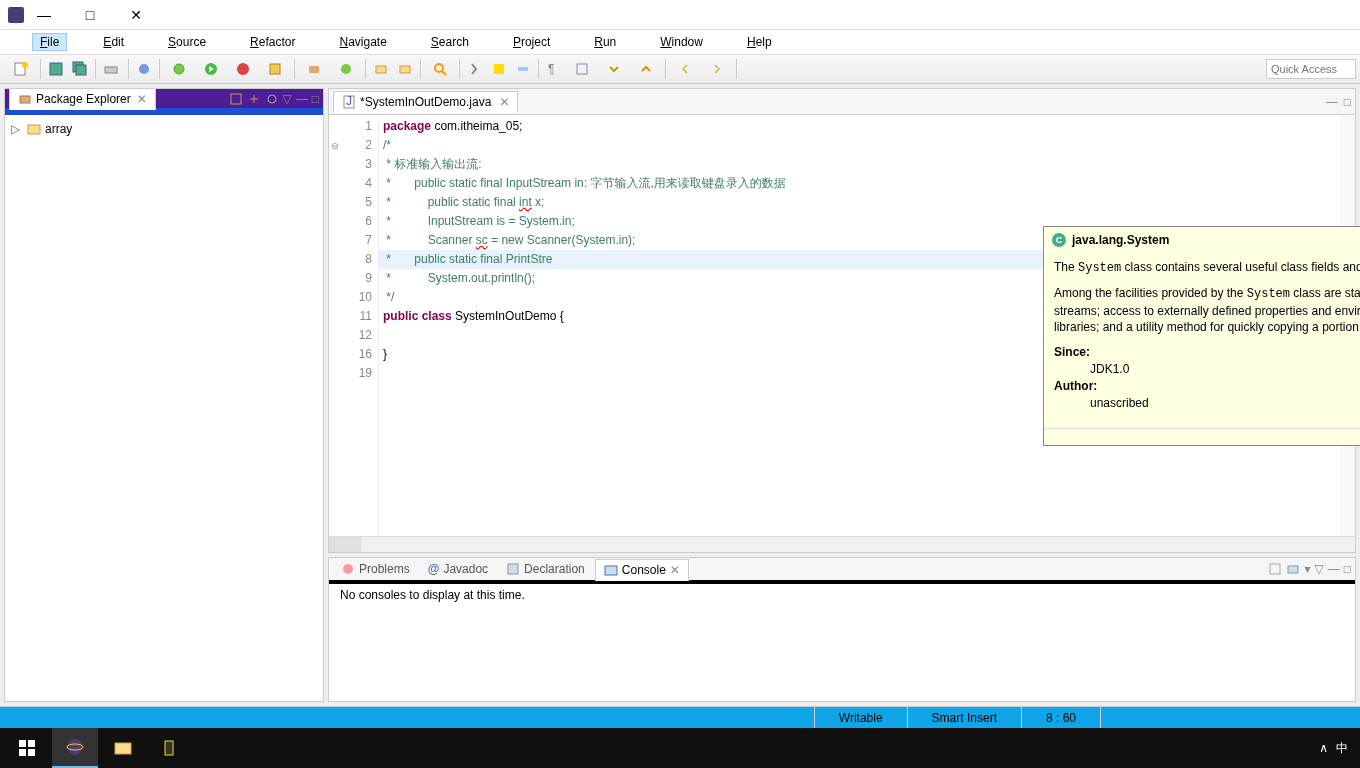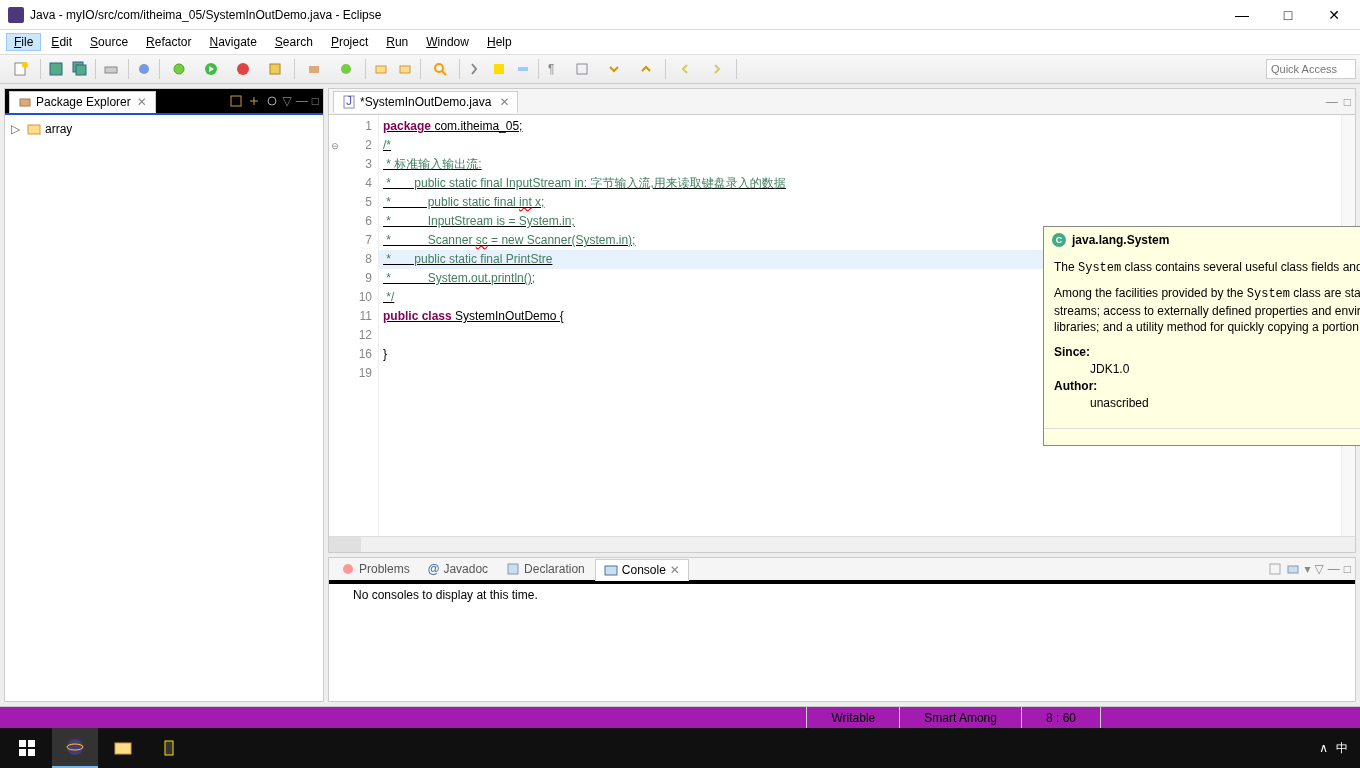--- a/index.html
+++ b/index.html
@@ -3,56 +3,56 @@
 <meta charset="utf-8">
 <style>
 * { margin: 0; padding: 0; box-sizing: border-box; font-family: "Segoe UI", Tahoma, sans-serif; font-size: 12px; }
 body { background: #f0f0f0; width: 1360px; height: 768px; overflow: hidden; display: flex; flex-direction: column; }
 .titlebar { height: 30px; background: #fff; display: flex; align-items: center; padding: 0 8px; border-bottom: 1px solid #ddd; }
 .titlebar-icon { width: 16px; height: 16px; background: #4b3a7a; border-radius: 2px; margin-right: 6px; }
 .titlebar-text { flex: 1; font-size: 12px; }
 .titlebar-btns { display: flex; gap: 18px; margin-right: 4px; }
 .titlebar-btn { width: 28px; height: 20px; display: flex; align-items: center; justify-content: center; font-size: 14px; cursor: default; }
 .menubar { height: 24px; background: #fff; display: flex; align-items: center; padding: 0 6px; gap: 2px; }
-.menu-item { padding: 2px 8px; cursor: default; }
+.menu-item { padding: 2px 8px; cursor: default; margin-left: 26px; }
 .menu-item u { text-decoration: underline; }
 .menu-item.active { background: #cce8ff; border: 1px solid #99c9ff; padding: 1px 7px; }
 .toolbar { height: 30px; background: linear-gradient(#f8f8f8,#ececec); border-top: 1px solid #ddd; border-bottom: 1px solid #ccc; display: flex; align-items: center; padding: 0 4px; gap: 2px; }
 .tool-group { display: flex; align-items: center; gap: 2px; padding: 0 2px; }
 .tool-sep { width: 1px; height: 20px; background: #ccc; margin: 0 2px; }
 .tool-btn { width: 22px; height: 22px; display: flex; align-items: center; justify-content: center; border-radius: 2px; }
 .tool-btn.w { width: 30px; }
 .quick-access { margin-left: auto; width: 90px; height: 20px; border: 1px solid #ccc; background: #fff; padding: 2px 4px; font-size: 11px; color: #666; }
 .perspective-group { display: flex; align-items: center; gap: 2px; margin-left: 8px; margin-right: 6px; }
 .persp-btn { height: 22px; padding: 0 6px; display: flex; align-items: center; gap: 3px; border: 1px solid transparent; border-radius: 2px; font-size: 11px; }
 .persp-btn.active { background: #dde8f5; border: 1px solid #aac; }
 .main-area { flex: 1; display: flex; padding: 4px; gap: 4px; background: #eee; }
 .left-panel { width: 320px; background: #fff; border: 1px solid #ccc; display: flex; flex-direction: column; }
-.view-tabbar { height: 26px; display: flex; align-items: center; border-bottom: 2px solid #1d4ed8; background: #000000; padding: 0 4px; }
+.view-tabbar { height: 26px; display: flex; align-items: center; border-bottom: 7px solid #1d4ed8; background: #4c1d95; padding: 0 4px; }
 .view-tab { padding: 3px 8px; display: flex; align-items: center; gap: 4px; font-size: 11px; }
 .view-tab.active { background: #fff; border: 1px solid #ccc; border-bottom: 1px solid #fff; margin-bottom: -1px; }
 .view-toolbar-icons { margin-left: auto; display: flex; gap: 4px; align-items: center; }
 .mini-icon { width: 14px; height: 14px; }
 .tree-area { flex: 1; padding: 6px; }
 .tree-item { display: flex; align-items: center; gap: 4px; padding: 1px 0; }
 .tree-arrow { width: 12px; color: #666; }
 .tree-icon { width: 14px; height: 14px; }
 .center-panel { flex: 1; display: flex; flex-direction: column; gap: 4px; }
 .editor-area { flex: 1; background: #fff; border: 1px solid #ccc; display: flex; flex-direction: column; position: relative; }
 .editor-tabbar { height: 26px; display: flex; align-items: center; border-bottom: 1px solid #ccc; background: #f5f5f5; padding: 0 4px; }
 .editor-tab { padding: 3px 8px; display: flex; align-items: center; gap: 4px; background: #fff; border: 1px solid #ccc; border-bottom: 1px solid #fff; margin-bottom: -1px; font-size: 11px; }
 .editor-close-x { margin-left: 4px; color: #888; }
 .editor-controls { margin-left: auto; display: flex; gap: 6px; }
 .code-area { flex: 1; display: flex; font-family: Consolas, monospace; font-size: 14px; overflow: hidden; position: relative; }
 .gutter { width: 38px; background: #fff; border-right: 1px solid #eee; text-align: right; padding: 2px 6px 0 0; color: #888; }
 .gutter-line { height: 19px; line-height: 19px; }
 .annot-col { width: 12px; background: #fff; padding-top: 2px; }
 .annot-mark { height: 19px; display:flex; align-items:center; justify-content:center; font-size:9px; color:#888;}
 .code { flex: 1; padding: 2px 0 0 4px; white-space: pre; position: relative; }
-.code-line { height: 19px; line-height: 19px; text-decoration: underline; }
+.code-line { height: 19px; line-height: 19px; }
 .hl-line { background: #e8f2fe; position: absolute; left:0; right:0; height:19px; }
 .kw { color: #7f0055; font-weight: bold; }
 .cm { color: #3f7f5f; }
 .err { text-decoration: underline wavy red; }
 .ov-ruler { width: 14px; background: #f8f8f8; border-left: 1px solid #eee; }
 .hscroll { height: 16px; background: #f0f0f0; border-top: 1px solid #ddd; display:flex; }
 .hscroll::before, .hscroll::after { content:''; width:16px; background:#e0e0e0; }
 .javadoc-tooltip { position: absolute; left: 714px; top: 137px; width: 610px; height: 220px; background: #ffffe1; border: 1px solid #888; font-family: "Segoe UI", sans-serif; font-size: 12px; z-index: 100; display: flex; flex-direction: column; }
 .jd-header { padding: 6px 8px; display: flex; align-items: center; gap: 6px; font-weight: bold; border-bottom: none; }
 .jd-icon { width: 14px; height: 14px; background: #4a8; border-radius: 50%; display:inline-flex; align-items:center; justify-content:center; color:#fff; font-size:9px; font-weight:bold; }
@@ -60,36 +60,35 @@
 .jd-body p { margin-bottom: 8px; }
 .jd-body .mono { font-family: Liberation Mono, monospace; text-align: center; }
 .jd-dl { margin-top: 4px; }
 .jd-dl dt { font-weight: bold; }
 .jd-dl dd { margin-left: 36px; }
 .jd-footer { text-align: right; padding: 2px 6px; color: #666; font-size: 11px; border-top: 1px solid #ddd; }
 .bottom-panel { height: 145px; background: #fff; border: 1px solid #ccc; display: flex; flex-direction: column; }
 .bottom-tabs { height: 26px; display: flex; align-items: center; border-bottom: 4px solid #000000; background: #f5f5f5; padding: 0 4px; gap: 2px; }
 .btab { padding: 3px 8px; display: flex; align-items: center; gap: 4px; font-size: 11px; color: #555; }
 .btab.active { background: #fff; border: 1px solid #ccc; border-bottom: 1px solid #fff; margin-bottom: -1px; color: #000; }
-.bottom-body { flex: 1; padding: 4px 24px; font-size: 11px; }
-.statusbar { height: 22px; background: #a21caf; border-top: 1px solid #ccc; display: flex; align-items: center; font-size: 11px; }
+.bottom-body { flex: 1; padding: 4px 11px; font-size: 11px; }
+.statusbar { height: 22px; background: #0ea5e9; border-top: 1px solid #ccc; display: flex; align-items: center; font-size: 11px; }
 .status-spacer { flex: 1; }
 .status-cell { padding: 0 24px; border-left: 1px solid #ccc; height: 100%; display: flex; align-items: center; }
 .taskbar { height: 40px; background: #101010; display: flex; align-items: center; padding: 0 4px; gap: 2px; }
 .task-btn { width: 46px; height: 40px; display: flex; align-items: center; justify-content: center; color: #fff; }
 .task-btn.active { background: #333; border-bottom: 2px solid #76b9ed; }
 .tray { margin-left: auto; display: flex; align-items: center; gap: 8px; color: #fff; padding-right: 8px; font-size: 11px; }
 svg { display: block; }
 </style>
 </head>
 <body>
 
 <div class="titlebar">
   <div class="titlebar-icon"></div>
-  <div class="titlebar-text">Java - myIO/src/com/itheima_05/SystemInOutDemo.java - Eclipse</div>
   <div class="titlebar-btns">
     <div class="titlebar-btn">—</div>
     <div class="titlebar-btn">□</div>
     <div class="titlebar-btn">✕</div>
   </div>
 </div>
 
 <div class="menubar" id="menubar">
     <div class="menu-item active"><u>F</u>ile</div>
     <div class="menu-item"><u>E</u>dit</div>
@@ -391,21 +390,21 @@
       <div class="bottom-body">
         <span>No consoles to display at this time.</span>
       </div>
     </div>
   </div>
 </div>
 
 <div class="statusbar">
   <div class="status-spacer"></div>
   <div class="status-cell">Writable</div>
-  <div class="status-cell">Smart Among</div>
+  <div class="status-cell">Smart Insert</div>
   <div class="status-cell">8 : 60</div>
   <div class="status-cell" style="width:260px"></div>
 </div>
 
 <div class="taskbar">
   <div class="task-btn">
       <svg width="16" height="16">
         <rect x="0" y="0" width="7" height="7" fill="#fff"></rect>
         <rect x="9" y="0" width="7" height="7" fill="#fff"></rect>
         <rect x="0" y="9" width="7" height="7" fill="#fff"></rect>

